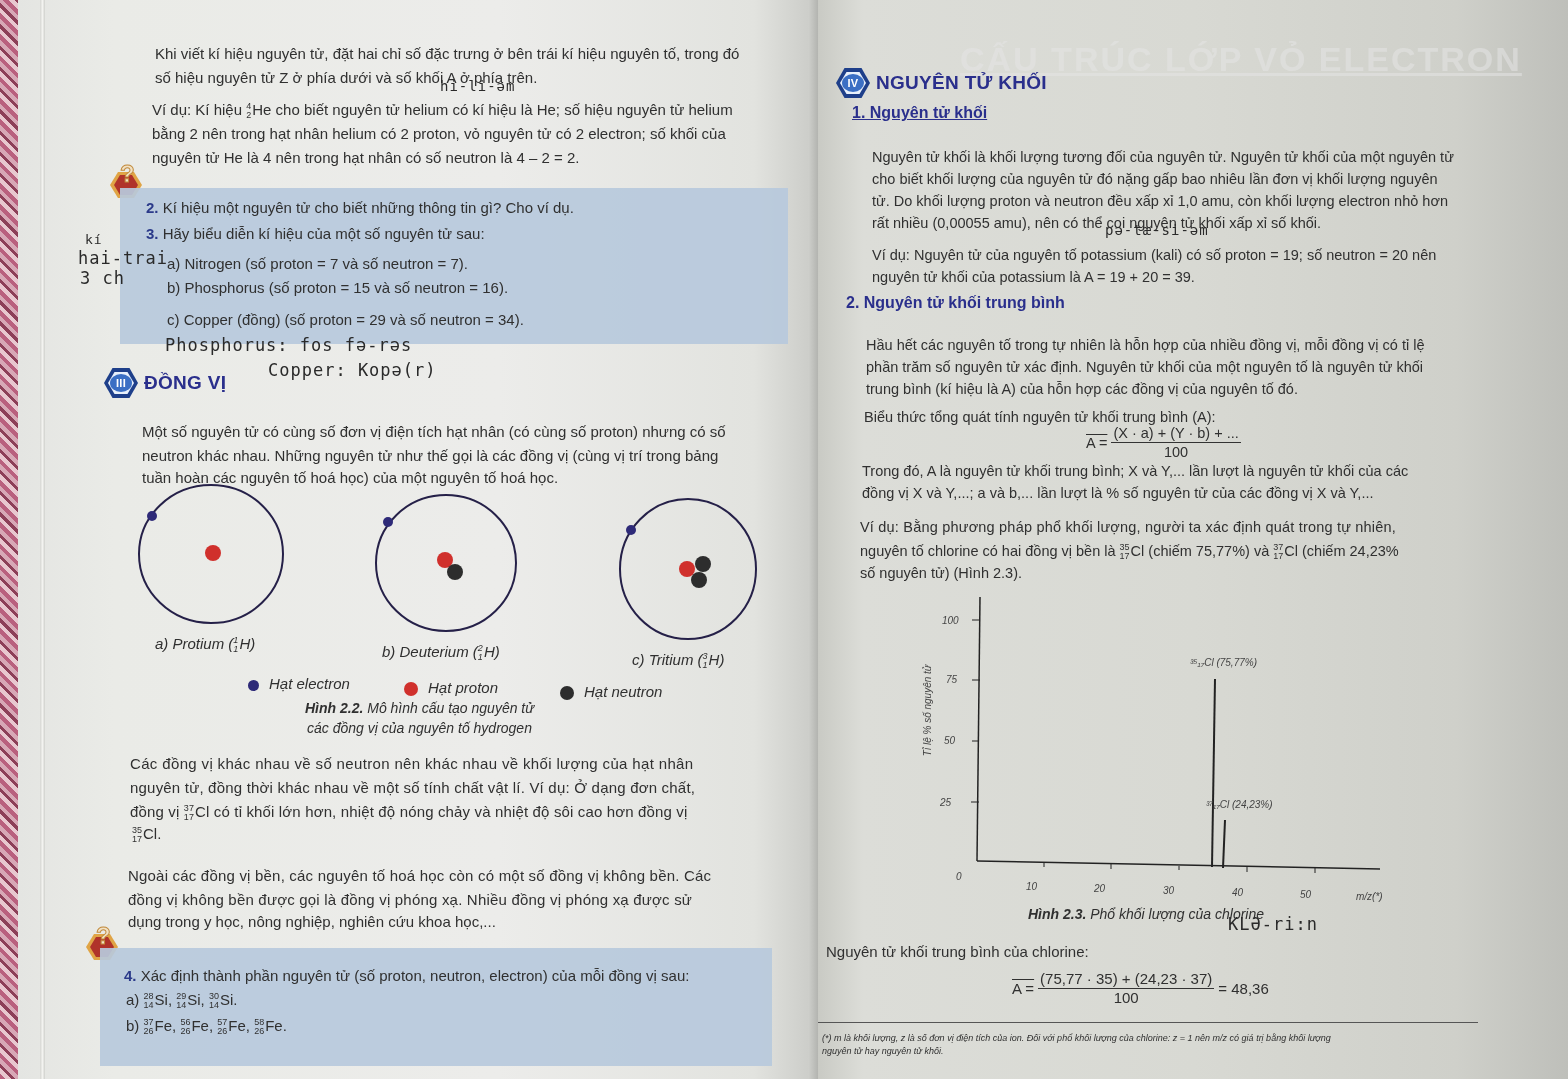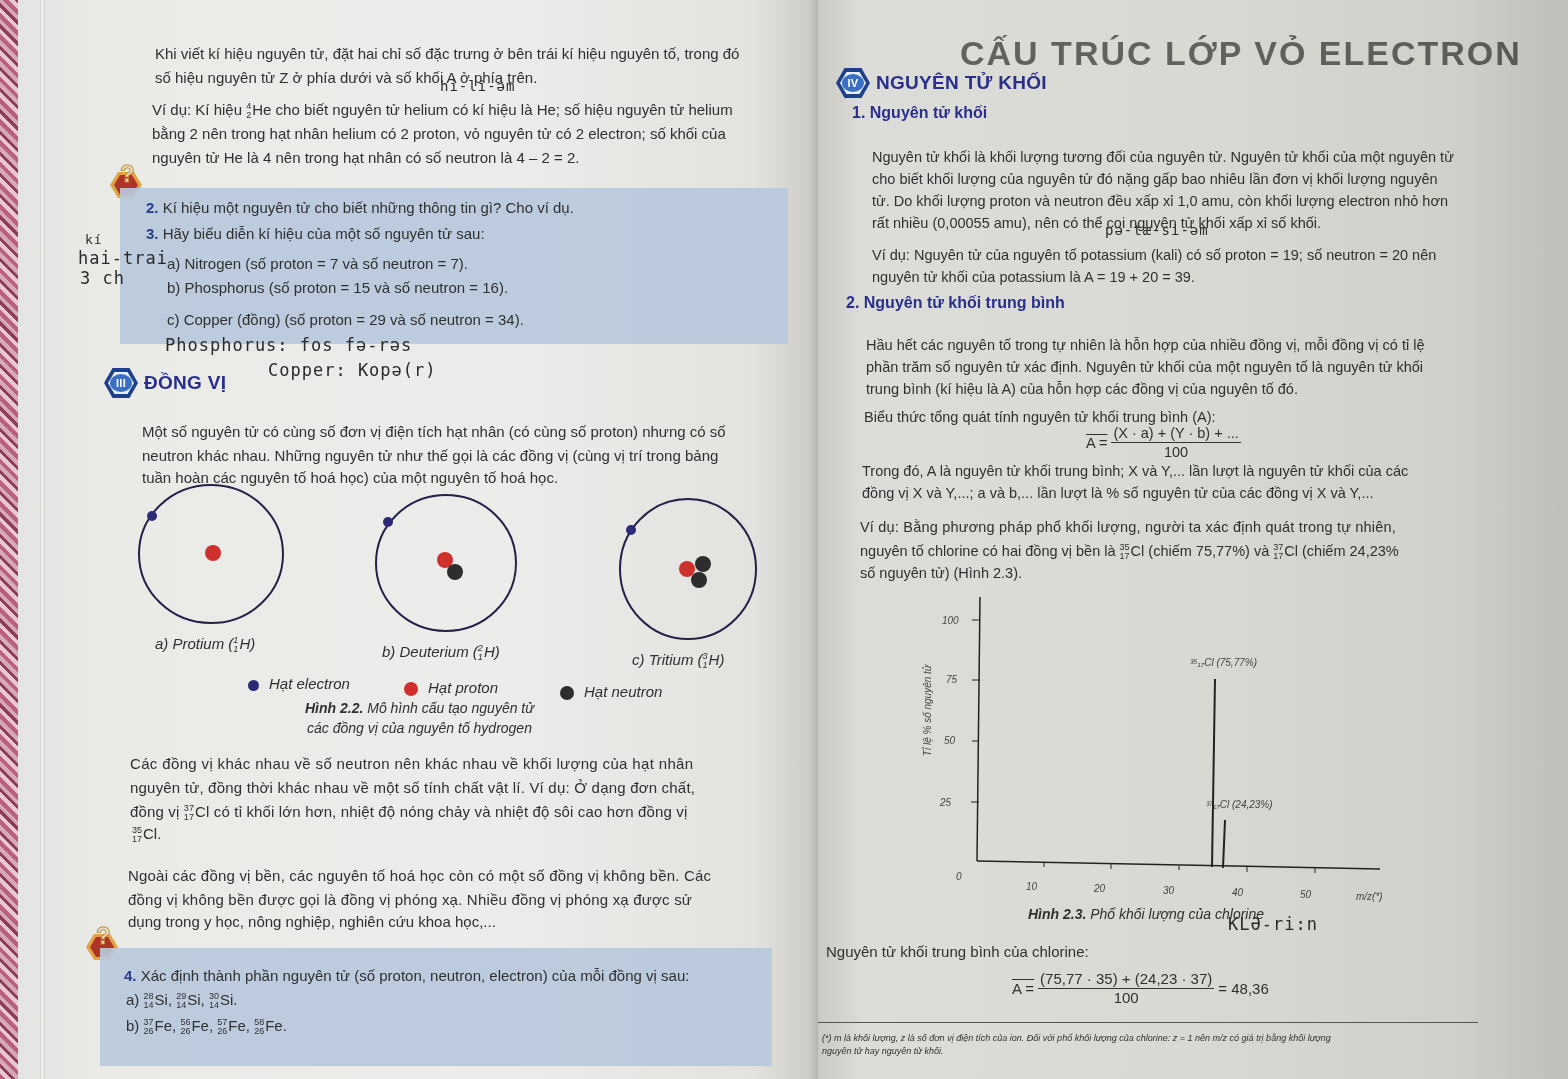--- a/index.html
+++ b/index.html
@@ -24,23 +24,23 @@
     }
     .page-right {
       position: absolute; left: 818px; top: 0; width: 750px; height: 1079px;
       background: linear-gradient(90deg, #c9cac4 0%, #dcddd8 6%, #d8d9d3 50%, #cfd0ca 85%, #bebfba 100%);
     }
     .spine {
       position: absolute; left: 808px; top: 0; width: 20px; height: 1079px;
       background: linear-gradient(90deg, #cfd0cc, #b3b4b0 50%, #c4c5c0);
     }
     .header-band {
-      position: absolute; left: 960px; top: 34px; width: 560px; height: 48px;
-      color: #000000; font-weight: bold; font-size: 34px; letter-spacing: 2px;
-      opacity: 0.55; white-space: nowrap;
+      position: absolute; left: 960px; top: 40px; width: 560px; height: 48px;
+      color: #e5e5e5; font-weight: bold; font-size: 34px; letter-spacing: 2px;
+      opacity: 0.55; white-space: nowrap; text-decoration: underline;
     }
     .txt { position: absolute; font-size: 15px; line-height: 24px; color: #303030; white-space: nowrap; }
     .txt-r { font-size: 14.5px; line-height: 22px; }
     .it { font-style: italic; }
     .qbox {
       position: absolute; background: #b7c9dc; opacity: 0.92;
     }
     .q-num { color: #2b3a8a; font-weight: bold; }
     .sec-title {
       position: absolute; display: flex; align-items: center; gap: 6px;
@@ -222,21 +222,21 @@
 
 <div class="sec-title" style="left:836px;top:68px;">
   <div class="hex">
       <div class="hex-inner">
         <div class="hex-core">IV</div>
       </div>
     </div>
   <span>NGUYÊN TỬ KHỐI</span>
 </div>
 
-<div class="sub-title" style="left:852px;top:104px;">1. Nguyên tử khối</div>
+<div class="sub-title" style="left:852px;top:104px;text-decoration:underline;">1. Nguyên tử khối</div>
 <div class="txt txt-r" style="left:872px;top:146px;">Nguyên tử khối là khối lượng tương đối của nguyên tử. Nguyên tử khối của một nguyên tử</div>
 <div class="txt txt-r" style="left:872px;top:168px;">cho biết khối lượng của nguyên tử đó nặng gấp bao nhiêu lần đơn vị khối lượng nguyên</div>
 <div class="txt txt-r" style="left:872px;top:190px;">tử. Do khối lượng proton và neutron đều xấp xỉ 1,0 amu, còn khối lượng electron nhỏ hơn</div>
 <div class="txt txt-r" style="left:872px;top:212px;">rất nhiều (0,00055 amu), nên có thể coi nguyên tử khối xấp xỉ số khối.</div>
 <div class="hand" style="left:1105px;top:222px;font-size:14px;">pə-tæ-si-əm</div>
 <div class="txt txt-r" style="left:872px;top:244px;">Ví dụ: Nguyên tử của nguyên tố potassium (kali) có số proton = 19; số neutron = 20 nên</div>
 <div class="txt txt-r" style="left:872px;top:266px;">nguyên tử khối của potassium là A = 19 + 20 = 39.</div>
 
 <div class="sub-title" style="left:846px;top:294px;">2. Nguyên tử khối trung bình</div>
 <div class="txt txt-r" style="left:866px;top:334px;">Hầu hết các nguyên tố trong tự nhiên là hỗn hợp của nhiều đồng vị, mỗi đồng vị có tỉ lệ</div>

